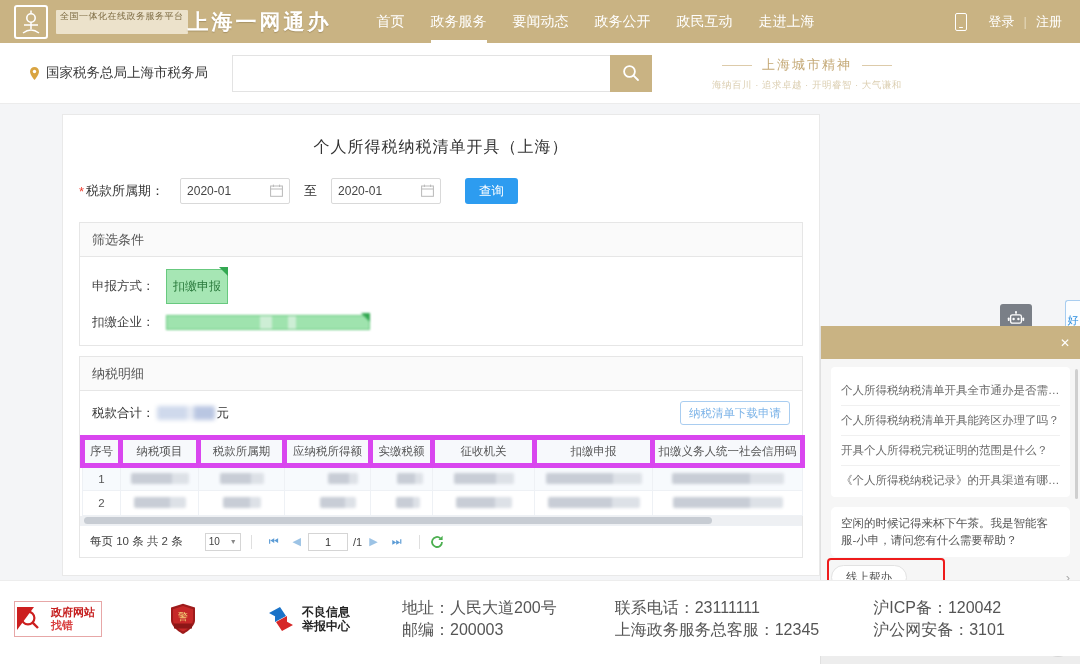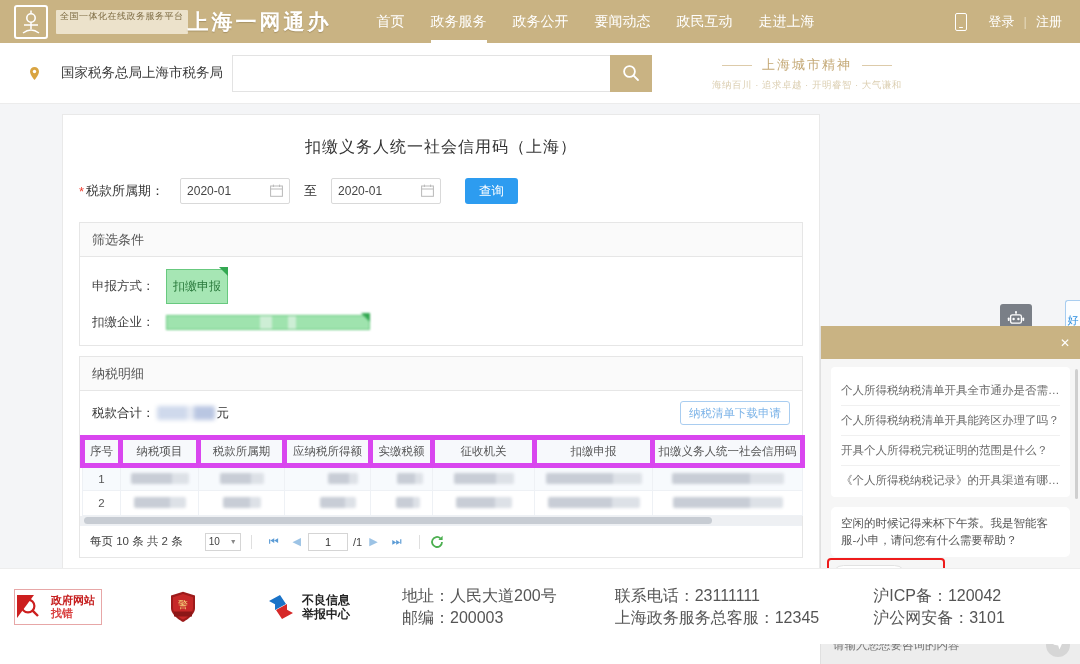--- a/index.html
+++ b/index.html
@@ -50,21 +50,21 @@
   .topright .sep { color:#e4d8bb; font-size:13px; margin:0 9px; }
 
   
   .searchband {
     position:absolute; left:0; top:43px; width:1080px; height:61px;
     background:#ffffff; border-bottom:1px solid #ececec;
     display:flex; align-items:center;
   }
   .locwrap { display:flex; align-items:center; margin-left:30px; width:190px; }
   .pin { width:9px; height:13px; margin-right:7px; flex:none; }
-  .locname { font-size:13.5px; color:#3a3a3a; white-space:nowrap;margin-left:15px; }
+  .locname { font-size:13.5px; color:#3a3a3a; white-space:nowrap; }
   .searchbox { display:flex; margin-left:12px; }
   .searchbox input {
     width:378px; height:37px; border:1px solid #e3e3e3; border-right:none;
     padding:0 10px; font-size:13px; outline:none; background:#fff; color:#333;
     font-family:"Liberation Sans", sans-serif;
   }
   .searchbtn {
     width:42px; height:37px; background:#c9b383; border:none; cursor:pointer;
     display:flex; align-items:center; justify-content:center;
   }
@@ -234,21 +234,21 @@
     flex:1; border:none; background:transparent; outline:none;
     font-size:11.5px; color:#999; font-family:"Liberation Sans", sans-serif;
   }
   .send-btn {
     width:24px; height:24px; border-radius:50%; background:#d6d6d6;
     display:flex; align-items:center; justify-content:center; cursor:pointer; flex:none;
   }
 
   
   .footer {
-    position:absolute; left:0; top:568px; width:1080px; height:76px;
+    position:absolute; left:0; top:580px; width:1080px; height:76px;
     background:#ffffff; border-top:1px solid #ededed; display:flex; align-items:center;
   }
   .badge-gov {
     width:88px; height:36px; border:1px solid #e7a7a7; display:flex; align-items:center;
     margin-left:14px; background:#fff;
   }
   .badge-gov .txt { font-size:11px; line-height:13px; color:#c62020; font-weight:bold; padding-left:2px; }
   .badge-gov .txt .l2 { color:#d94040; }
   .badge-shield { margin-left:68px; width:26px; height:32px; }
   .badge-report { margin-left:70px; display:flex; align-items:center; }
@@ -275,22 +275,22 @@
       </div>
       <div class="brand-text">
         <div class="brand-sub">全国一体化在线政务服务平台</div>
         <div class="brand-main">上海一网通办</div>
       </div>
     </div>
 
     <div class="nav">
       <div class="nav-item">首页</div>
       <div class="nav-item active">政务服务</div>
+      <div class="nav-item">要闻动态</div>
       <div class="nav-item">政务公开</div>
-      <div class="nav-item">要闻动态</div>
       <div class="nav-item">政民互动</div>
       <div class="nav-item">走进上海</div>
     </div>
 
     <div class="topright">
       <div class="phone-ic"></div>
       <div class="lnk">登录</div>
       <div class="sep">|</div>
       <div class="lnk">注册</div>
     </div>
@@ -317,21 +317,21 @@
 
     <div class="spirit">
       <div class="spirit-title">上海城市精神</div>
       <div class="spirit-sub">海纳百川 · 追求卓越 · 开明睿智 · 大气谦和</div>
     </div>
   </div>
 
   <div class="body-area">
 
     <div class="card">
-      <div class="card-title">扣缴义务人统一社会信用码（上海）</div>
+      <div class="card-title">个人所得税纳税清单开具（上海）</div>
 
       <div class="period-row">
         <span class="req-star">*</span>
         <span class="period-label">税款所属期：</span>
 
         <div class="date-input">
           <span>2020-01</span>
           <svg class="cal-ic" width="13" height="13" viewBox="0 0 13 13">
             <rect x="0.6" y="2" width="11.8" height="10.3" fill="none" stroke="#b9b9b9" stroke-width="1"></rect>
             <line x1="0.6" y1="5" x2="12.4" y2="5" stroke="#b9b9b9" stroke-width="1"></line>

